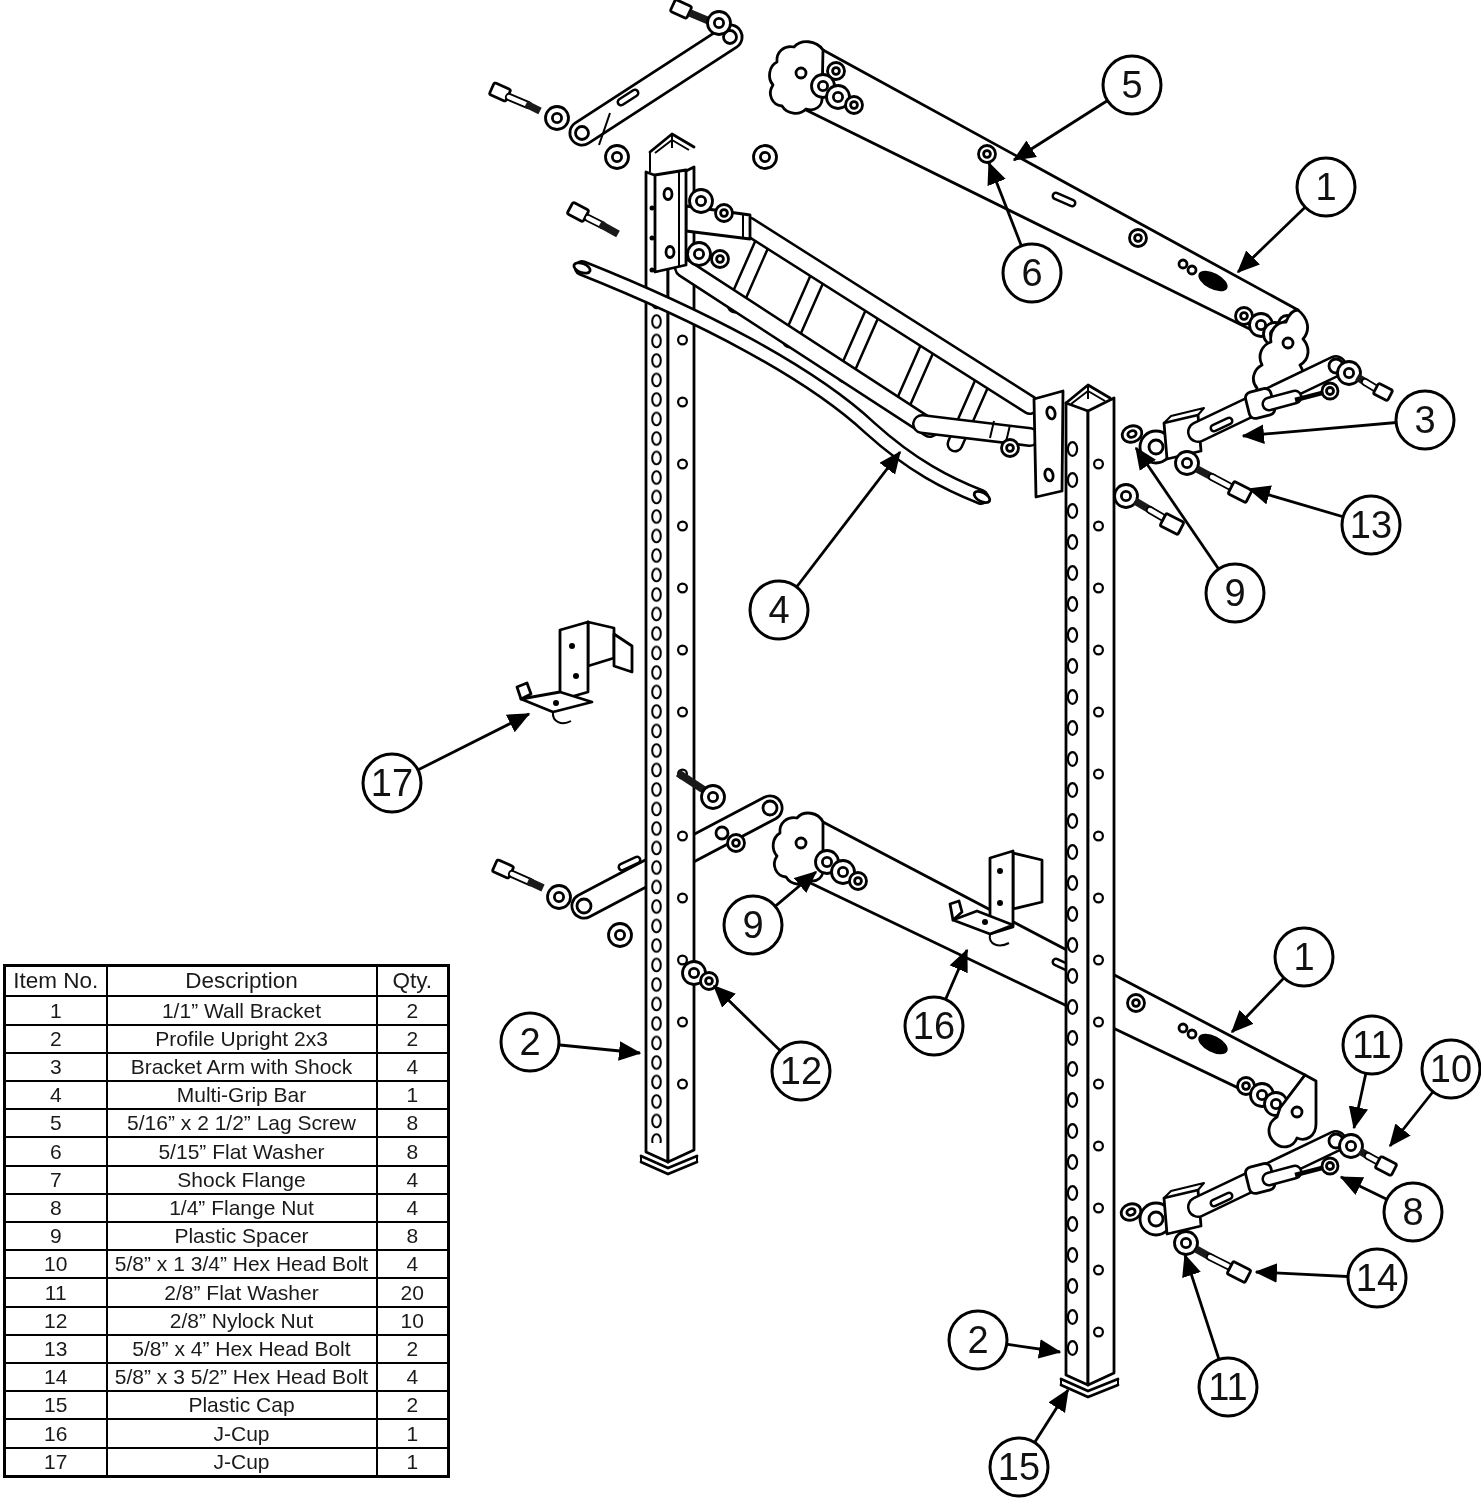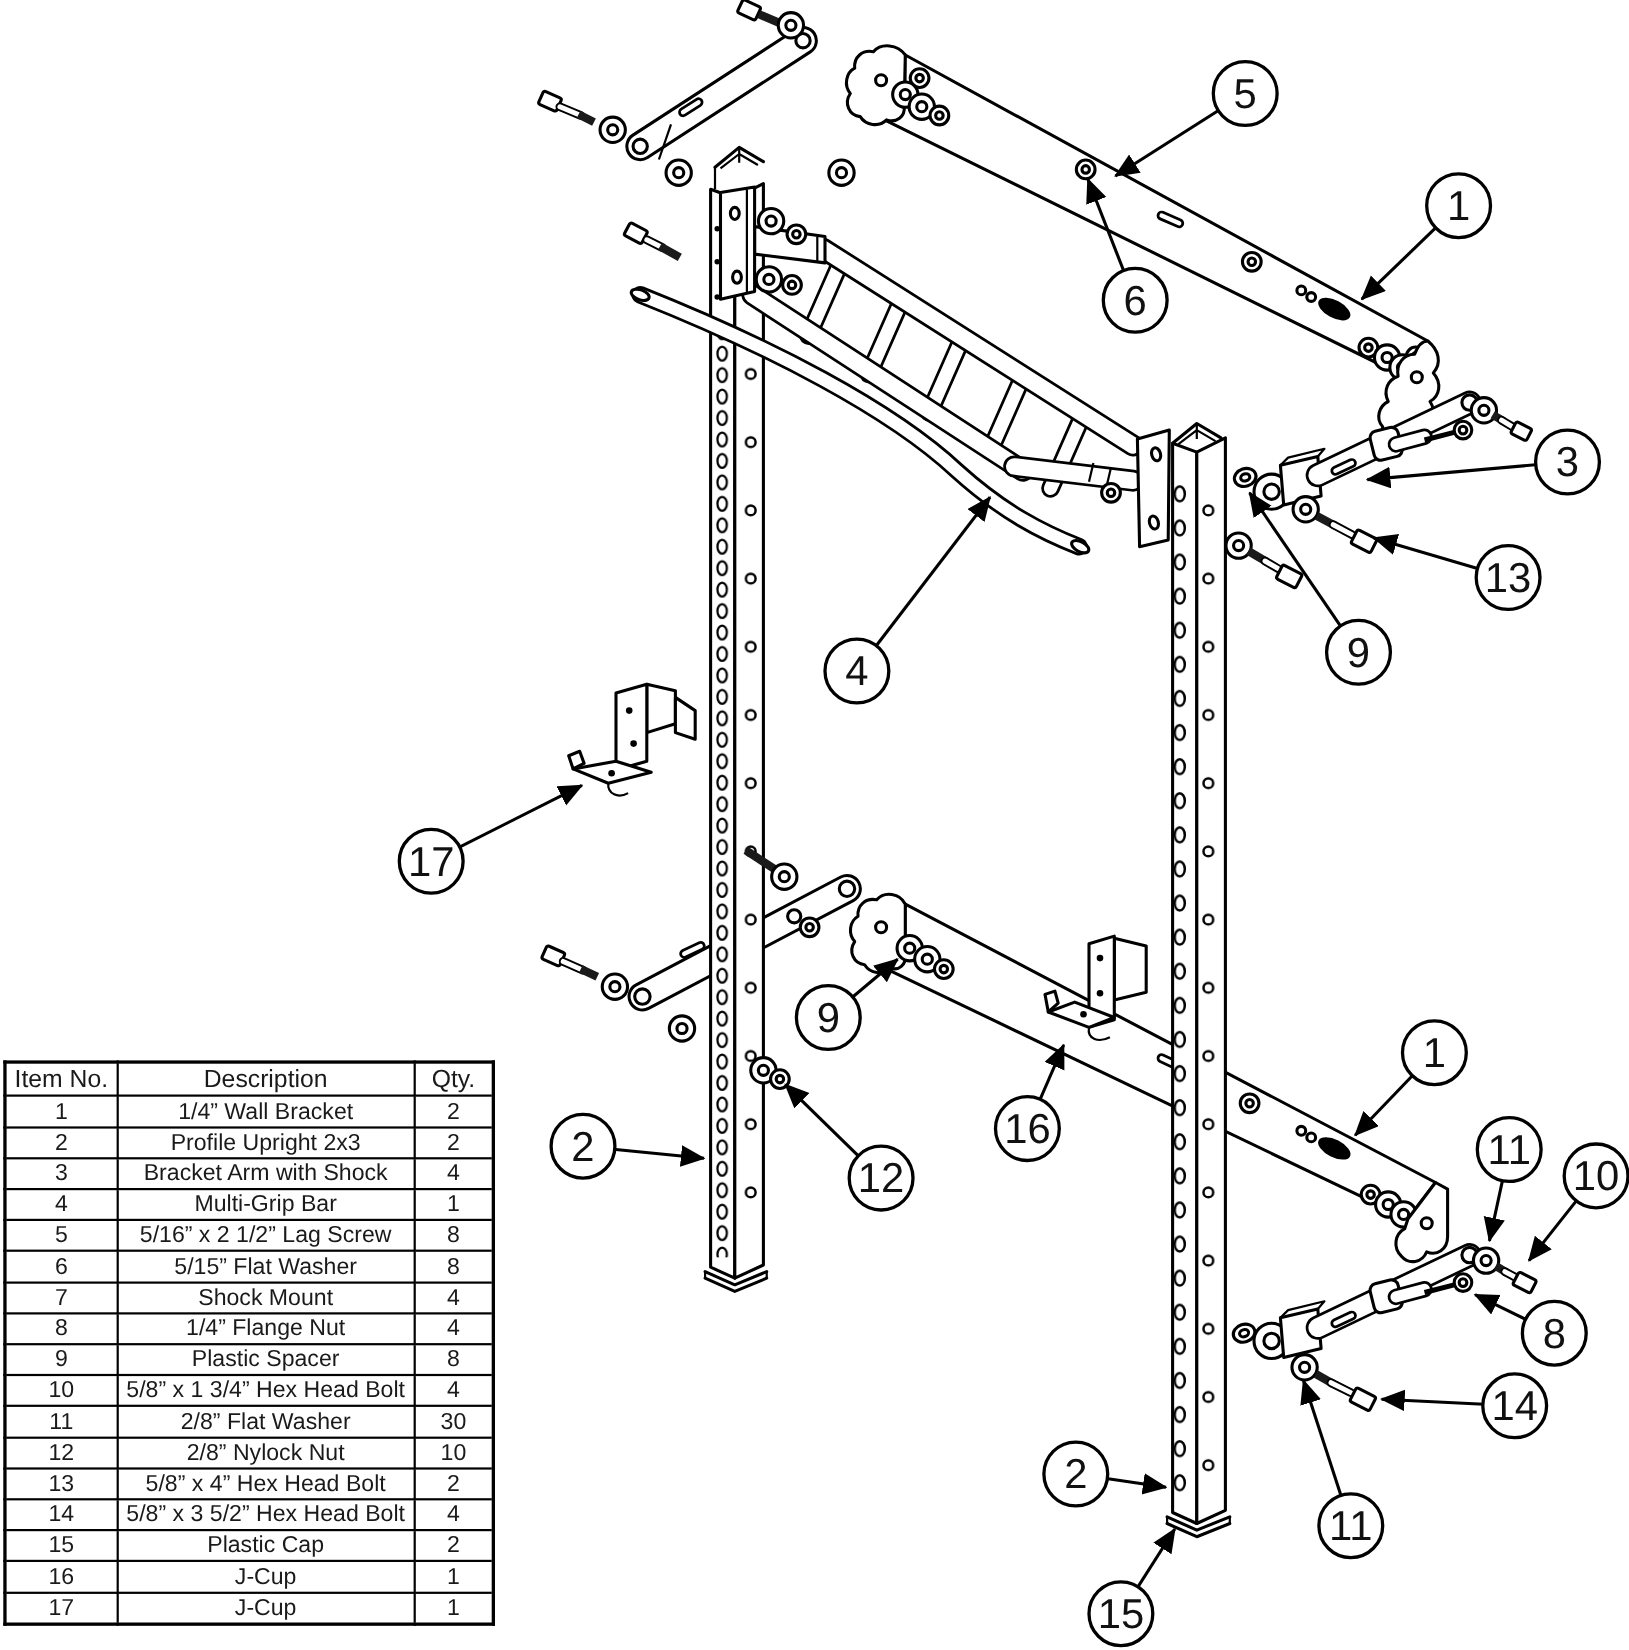--- a/index.html
+++ b/index.html
@@ -472,21 +472,21 @@
         <col class="col-qty">
       </colgroup>
     <tbody>
         <tr>
       <th>Item No.</th>
       <th>Description</th>
       <th>Qty.</th>
     </tr>
     <tr>
           <td>1</td>
-          <td>1/4” Wall Bracket</td>
+          <td>1/1” Wall Bracket</td>
           <td>2</td>
         </tr>
     <tr>
           <td>2</td>
           <td>Profile Upright 2x3</td>
           <td>2</td>
         </tr>
     <tr>
           <td>3</td>
           <td>Bracket Arm with Shock</td>
@@ -502,42 +502,42 @@
           <td>5/16” x 2 1/2” Lag Screw</td>
           <td>8</td>
         </tr>
     <tr>
           <td>6</td>
           <td>5/15” Flat Washer</td>
           <td>8</td>
         </tr>
     <tr>
           <td>7</td>
-          <td>Shock Mount</td>
+          <td>Shock Flange</td>
           <td>4</td>
         </tr>
     <tr>
           <td>8</td>
           <td>1/4” Flange Nut</td>
           <td>4</td>
         </tr>
     <tr>
           <td>9</td>
           <td>Plastic Spacer</td>
           <td>8</td>
         </tr>
     <tr>
           <td>10</td>
           <td>5/8” x 1 3/4” Hex Head Bolt</td>
           <td>4</td>
         </tr>
     <tr>
           <td>11</td>
           <td>2/8” Flat Washer</td>
-          <td>30</td>
+          <td>20</td>
         </tr>
     <tr>
           <td>12</td>
           <td>2/8” Nylock Nut</td>
           <td>10</td>
         </tr>
     <tr>
           <td>13</td>
           <td>5/8” x 4” Hex Head Bolt</td>
           <td>2</td>

